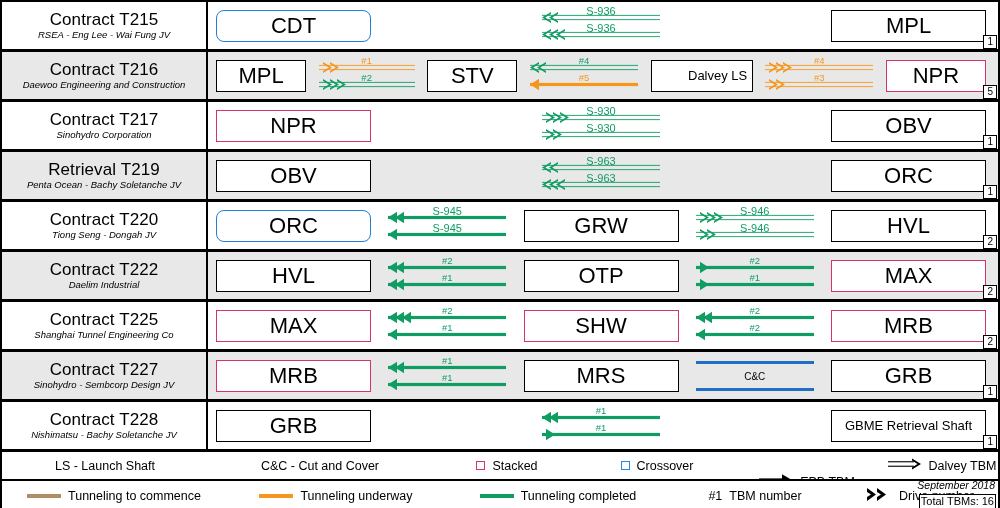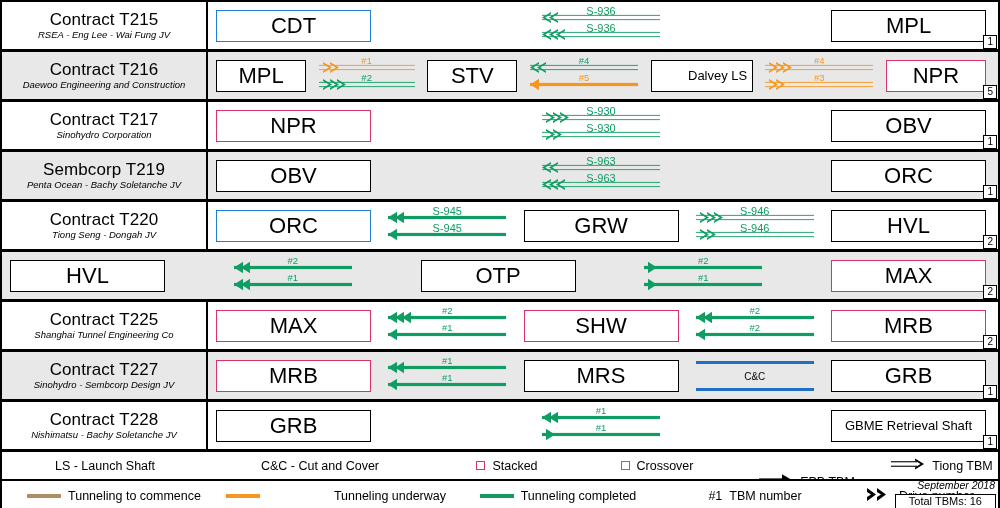--- a/index.html
+++ b/index.html
@@ -43,21 +43,21 @@
   }
 
   
   .station{
     box-sizing:border-box;background:#fff;border:1.5px solid #000;
     display:flex;align-items:center;justify-content:center;
     height:32px;color:#000;white-space:nowrap;
   }
   .station.big{font-size:22px;}
   .station.small{font-size:13px;}
-  .station.crossover{border-color:#1f7fd4;}
+  .station.crossover{border-color:#1f7fd4;border-radius:8px;}
   .station.stacked{border-color:#d6326e;}
 
   
   .link{
     position:relative;height:40px;
     display:flex;flex-direction:column;justify-content:center;
     box-sizing:border-box;
   }
   .drive{position:relative;height:17px;}
   .lbl{
@@ -93,21 +93,21 @@
   .sq{width:9px;height:9px;border:1.6px solid #000;box-sizing:border-box;display:inline-block;background:#fff;}
   .sq.stacked{border-color:#d6326e;}
   .sq.crossover{border-color:#1f8ae0;}
 
   .date-wrap{
     position:absolute;right:2px;bottom:1px;text-align:right;
   }
   .date-txt{font-size:10.5px;font-style:italic;color:#000;line-height:12px;padding-right:1px;}
   .total-box{
     border:1px solid #000;display:inline-block;font-size:11px;line-height:13px;
-    padding:0 13px;background:#fff;color:#000;
+    padding:0 1px;background:#fff;color:#000;
   }
 </style>
 </head>
 <body>
 
 <div id="chart">
   <div id="rows-container">
       <div class="row">
         <div class="contract-cell">
           <div class="contract-name">Contract T215</div>
@@ -266,21 +266,21 @@
                 <span class="lbl sid" style="color: rgb(15, 157, 99);">S-930</span>
               </div>
             </div>
             <div class="station big" style="width: 155px; flex: 0 0 155px;">OBV</div>
           </div>
           <div class="count-badge">1</div>
         </div>
       </div>
       <div class="row alt">
         <div class="contract-cell">
-          <div class="contract-name">Sembcorp T219</div>
+          <div class="contract-name">Retrieval T219</div>
           <div class="contract-sub">Penta Ocean - Bachy Soletanche JV</div>
         </div>
         <div class="track">
           <div style="display: flex; align-items: center; width: 100%; justify-content: space-between; padding: 0px 12px 0px 8px; box-sizing: border-box;">
             <div class="station big" style="width: 155px; flex: 0 0 155px;">OBV</div>
             <div class="link" style="width: 118px; flex: 0 0 118px; text-align: right;">
               <div class="drive">
                 <svg preserveAspectRatio="none" viewBox="0 0 100 17" style="width: 100%; height: 100%;">
                   <rect x="0" y="5.90" width="100" height="0.9" fill="#0f9d63"></rect>
                   <rect x="0" y="10.20" width="100" height="0.9" fill="#0f9d63"></rect>
@@ -363,20 +363,24 @@
                 </svg>
                 <span class="lbl sid" style="color: rgb(15, 157, 99);">S-946</span>
               </div>
             </div>
             <div class="station big" style="width: 155px; flex: 0 0 155px;">HVL</div>
           </div>
           <div class="count-badge">2</div>
         </div>
       </div>
       <div class="row alt">
+        <div class="contract-cell">
+          <div class="contract-name">Contract T222</div>
+          <div class="contract-sub">Daelim Industrial</div>
+        </div>
         <div class="track">
           <div style="display: flex; align-items: center; width: 100%; justify-content: space-between; padding: 0px 12px 0px 8px; box-sizing: border-box;">
             <div class="station big" style="width: 155px; flex: 0 0 155px;">HVL</div>
             <div class="link" style="width: 118px; flex: 0 0 118px;">
               <div class="drive">
                 <svg preserveAspectRatio="none" viewBox="0 0 100 17" style="width: 100%; height: 100%;">
                   <rect x="0" y="6.90" width="100" height="3.2" fill="#0f9d63"></rect>
                 </svg>
                 <svg viewBox="0 0 20 17" style="position: absolute; top: 0px; height: 17px; width: 20px; overflow: visible; left: 0px;">
                   <path d="M 0 8.5 L 9 2.7 L 9 14.3 Z" fill="#0f9d63"></path>
@@ -575,29 +579,29 @@
               <path d="M 33 7 L 23 1.2 L 23 12.8 Z" fill="#000"></path>
             </svg></span>
           <span>EPB TBM</span>
         </div>
         <div class="legend-item" style="flex: 0 0 120px;">
           <span><svg width="34" height="14" viewBox="0 0 34 14">
               <rect x="0" y="4.2" width="26" height="1.1" fill="#000"></rect>
               <rect x="0" y="8.7" width="26" height="1.1" fill="#000"></rect>
               <path d="M 33 7 L 24 1.5 L 24 3.6 L 29.5 7 L 24 10.4 L 24 12.5 Z" fill="#000"></path>
             </svg></span>
-          <span>Tiong TBM</span>
+          <span>Dalvey TBM</span>
         </div>
       </div>
       <div class="legend-row last" style="position: relative;">
         <div class="legend-item" style="flex: 0 0 224px;">
           <span class="swatch-line" style="background: rgb(176, 141, 99);"></span>
           <span>Tunneling to commence</span>
         </div>
-        <div class="legend-item" style="flex: 0 0 220px; justify-content: space-between;">
+        <div class="legend-item" style="flex: 0 0 220px;">
           <span class="swatch-line" style="background: rgb(245, 151, 29);"></span>
           <span>Tunneling underway</span>
         </div>
         <div class="legend-item" style="flex: 0 0 224px;">
           <span class="swatch-line" style="background: rgb(15, 157, 99);"></span>
           <span>Tunneling completed</span>
         </div>
         <div class="legend-item" style="flex: 0 0 170px;">
           <span>#1</span>
           <span>TBM number</span>

